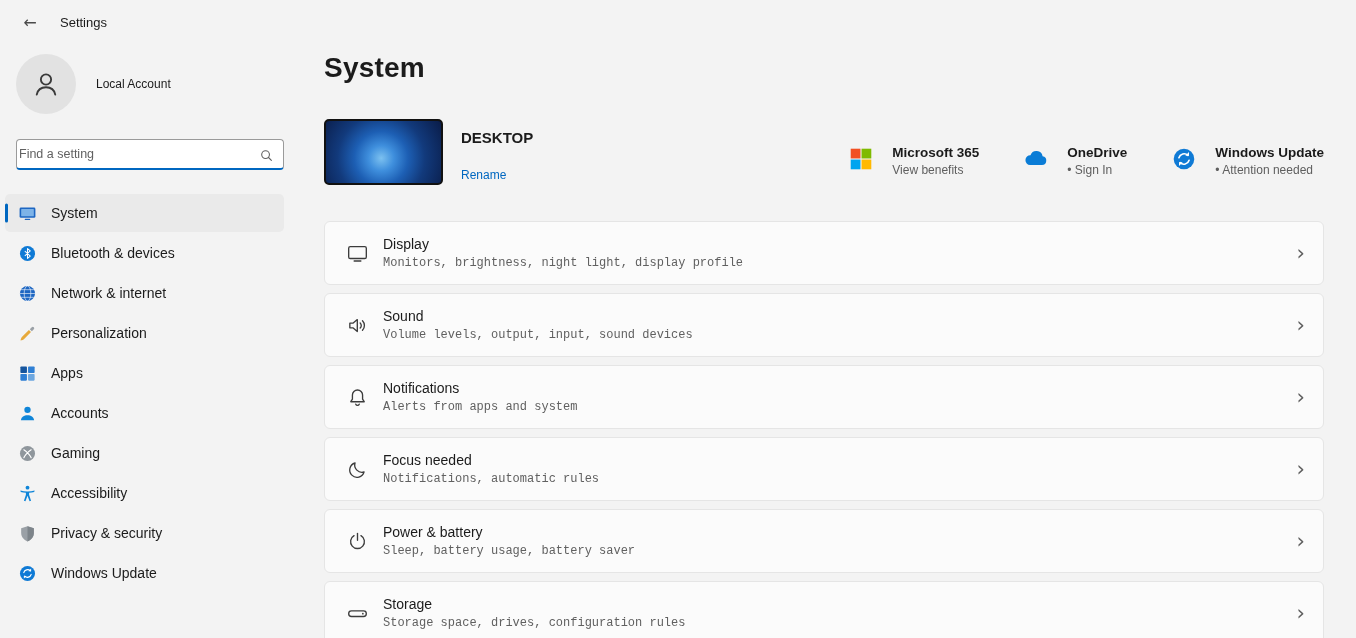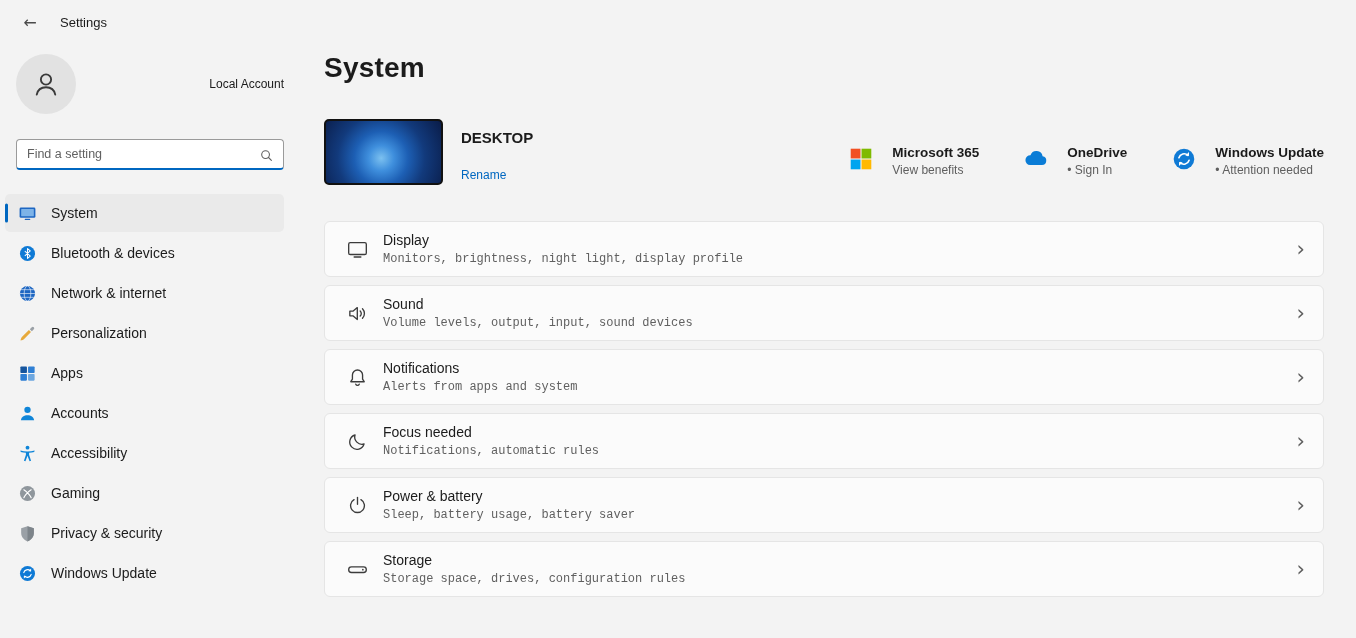--- a/index.html
+++ b/index.html
@@ -18,32 +18,32 @@
   .sidebar { width: 300px; flex: 0 0 300px; display: flex; flex-direction: column; }
   .titlebar { height: 44px; display: flex; align-items: center; padding-left: 16px; gap: 16px; }
   .back-btn {
     width: 28px; height: 28px; border: none; background: transparent;
     font-size: 16px; color: #4a4a4a; cursor: pointer; border-radius: 4px;
     display: flex; align-items: center; justify-content: center;
     font-family: "DejaVu Sans", sans-serif;
   }
   .app-title { font-size: 13px; color: #1b1b1b; }
 
-  .account-row { display: flex; align-items: center; gap: 20px; margin: 10px 16px 0; justify-content: space-between; }
+  .account-row { display: flex; align-items: center; gap: 20px; margin: 10px 16px 0; }
   .avatar {
     width: 60px; height: 60px; border-radius: 50%; background: #e2e2e2;
     display: flex; align-items: center; justify-content: center; flex: 0 0 60px;
   }
   .account-name { font-size: 12px; }
 
   .search-wrap { margin: 25px 16px 0; position: relative; }
   .search-input {
     width: 268px; height: 31px; background: #ffffff;
     border: 1px solid #9a9a9a; border-bottom: 2px solid var(--accent);
-    border-radius: 4px; padding: 0 32px 0 10px; font-size: 12.5px;
+    border-radius: 4px; padding: 0 32px 0 2px; font-size: 12.5px;
     font-family: "Liberation Sans", sans-serif; color: #1b1b1b; outline: none;
   }
   .search-input::placeholder { color: #616161; }
   .search-icon-btn {
     position: absolute; right: 6px; top: 4px; width: 24px; height: 24px;
     border: none; background: transparent; cursor: pointer;
     display: flex; align-items: center; justify-content: center;
   }
 
   .nav { list-style: none; margin: 24px 5px 0 5px; }
@@ -79,21 +79,21 @@
   .status-group { margin-left: auto; display: flex; gap: 44px; padding-top: 18px; }
   .status-item { display: flex; gap: 18px; cursor: pointer; }
   .status-icon { width: 26px; height: 26px; flex: 0 0 26px; margin-top: 1px; }
   .status-icon svg { width: 26px; height: 26px; }
   .status-texts { display: flex; flex-direction: column; }
   .status-title { font-size: 13.5px; font-weight: 600; }
   .status-sub { font-size: 12px; color: #5e5e5e; margin-top: 3px; }
 
   .cards { margin-top: 36px; display: flex; flex-direction: column; gap: 8px; }
   .card {
-    display: flex; align-items: center; height: 56px; background: #fbfbfb;
+    display: flex; align-items: center; height: 64px; background: #fbfbfb;
     border: 1px solid #e5e5e5; border-radius: 6px; padding: 0 18px 0 20px;
     cursor: pointer;
   }
   .card-icon { width: 24px; height: 24px; flex: 0 0 24px; display: flex; align-items: center; justify-content: center; margin-right: 14px; }
   .card-icon svg { width: 23px; height: 23px; }
   .card-texts { display: flex; flex-direction: column; }
   .card-title { font-size: 14px; color: #1b1b1b; }
   .card-sub { font-size: 12px; color: #606060; margin-top: 4px; font-family: Liberation Mono, monospace; }
   .chevron { margin-left: auto; font-size: 21px; color: #5f5f5f; line-height: 1; font-family: "DejaVu Sans", sans-serif; }
 
@@ -194,36 +194,36 @@
               <circle cx="12" cy="7.4" r="4" fill="#0f85d8"></circle>
               <path d="M3.6 20.5c.6-4.2 4-6.4 8.4-6.4s7.8 2.2 8.4 6.4z" fill="#0f85d8"></path>
             </svg>
         </span>
         <span class="nav-label">Accounts</span>
       </li>
 
 
       <li class="nav-item">
         <span class="nav-icon">
+          <svg viewBox="0 0 24 24">
+              <circle cx="12" cy="12" r="9.5" fill="#8f969c"></circle>
+              <path d="M7.4 7.3c2.7 1.6 4.8 3.7 6.7 6.1 1 1.3 1.9 2.6 2.5 3.9M16.6 7.3c-2.7 1.6-4.8 3.7-6.7 6.1-1 1.3-1.9 2.6-2.5 3.9" fill="none" stroke="#fff" stroke-width="1.5" stroke-linecap="round"></path>
+            </svg>
+        </span>
+        <span class="nav-label">Gaming</span>
+      </li>
+
+      <li class="nav-item">
+        <span class="nav-icon">
           <svg viewBox="0 0 24 24" fill="#0f85d8">
               <circle cx="12" cy="4.6" r="2.4"></circle>
               <path d="M21 8.2c-2.9.8-5.9 1.2-9 1.2S5.9 9 3 8.2l.5 1.9c2 .5 4.2.8 6.5 1v2.6l-2.5 7.4 1.9.6 2.6-7 2.6 7 1.9-.6-2.5-7.4v-2.6c2.3-.2 4.5-.5 6.5-1z"></path>
             </svg>
         </span>
         <span class="nav-label">Accessibility</span>
-      </li>
-
-      <li class="nav-item">
-        <span class="nav-icon">
-          <svg viewBox="0 0 24 24">
-              <circle cx="12" cy="12" r="9.5" fill="#8f969c"></circle>
-              <path d="M7.4 7.3c2.7 1.6 4.8 3.7 6.7 6.1 1 1.3 1.9 2.6 2.5 3.9M16.6 7.3c-2.7 1.6-4.8 3.7-6.7 6.1-1 1.3-1.9 2.6-2.5 3.9" fill="none" stroke="#fff" stroke-width="1.5" stroke-linecap="round"></path>
-            </svg>
-        </span>
-        <span class="nav-label">Gaming</span>
       </li>
 
       <li class="nav-item">
         <span class="nav-icon">
           <svg viewBox="0 0 24 24">
               <path d="M12 2.8l8 2.7v5.6c0 5.4-3.2 8.8-8 10.9-4.8-2.1-8-5.5-8-10.9V5.5z" fill="#9aa0a6"></path>
               <path d="M12 2.8l8 2.7v5.6c0 5.4-3.2 8.8-8 10.9z" fill="#7d848a"></path>
             </svg>
         </span>
         <span class="nav-label">Privacy &amp; security</span>

